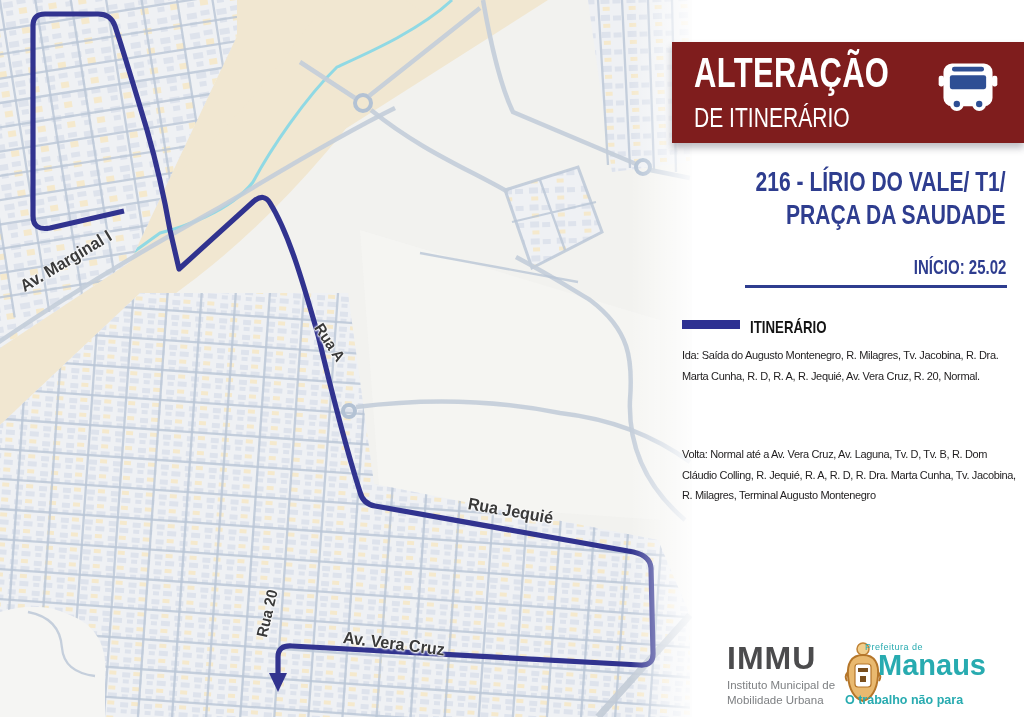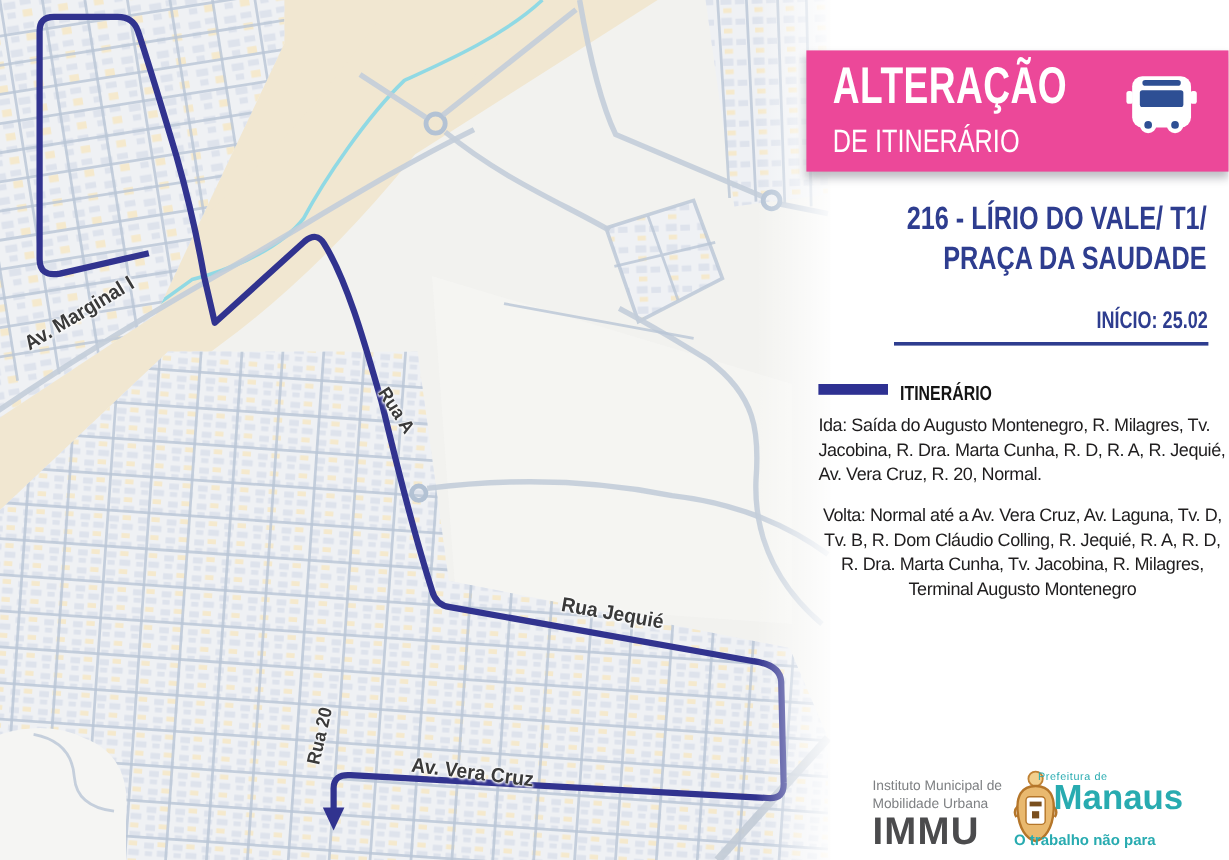--- a/index.html
+++ b/index.html
@@ -10,43 +10,43 @@
   #map{position:absolute;left:0;top:0;width:700px;height:717px;}
   .street{stroke:#b9c6d6;stroke-width:2.3;fill:none;opacity:.8;}
   .roadMain{stroke:#c3cdd9;stroke-width:4.5;fill:none;opacity:.9;}
   .maplabel{position:absolute;color:#3a3a3a;font-weight:700;white-space:nowrap;
             text-shadow:0 0 2px #fff,0 0 2px #fff,0 0 3px #fff,1px 1px 2px #fff;}
 
   
   #panel-bg{position:absolute;left:692px;top:0;right:0;bottom:0;background:#ffffff;}
 
   #header-box{position:absolute;left:672px;top:42px;width:352px;height:101px;
-              background:#ec4899;box-shadow:0 5px 7px rgba(40,40,60,.30);}
+              background:#7f1d1d;box-shadow:0 5px 7px rgba(40,40,60,.30);}
   #header-title{position:absolute;left:22px;top:6px;color:#ffffff;font-weight:bold;
                 font-size:43px;transform:scaleX(.72);transform-origin:left top;letter-spacing:.5px;}
   #header-subtitle{position:absolute;left:22px;top:61px;color:#ffffff;font-weight:400;
                    font-size:27px;transform:scaleX(.78);transform-origin:left top;}
   #bus-icon{position:absolute;right:24px;top:13px;}
 
   #route-title{position:absolute;right:18px;top:166px;text-align:right;color:#2e3d8f;
                font-weight:bold;font-size:27px;line-height:33px;
                transform:scaleX(.78);transform-origin:right top;}
   #start-date{position:absolute;right:18px;top:256px;color:#2e3d8f;font-weight:bold;
               font-size:20px;transform:scaleX(.75);transform-origin:right top;}
   #rule{position:absolute;right:17px;top:285px;width:262px;height:3px;background:#2e3d8f;}
 
   #legend{position:absolute;left:682px;top:318px;display:flex;align-items:flex-start;}
   #legend-swatch{width:58px;height:9px;background:#2e3192;margin-top:2px;}
   #legend-label{margin-left:10px;color:#141414;font-weight:bold;font-size:17px;
                 transform:scaleX(.78);transform-origin:left center;}
 
-  .itin-text{position:absolute;left:682px;width:340px;color:#1f1d1e;font-size:15px;
+  .itin-text{position:absolute;left:682px;width:340px;color:#1f1d1e;font-size:11px;
              letter-spacing:-0.35px;line-height:20.6px;}
   #ida-text{top:345px;}
-  #volta-text{top:420px;text-align:center;}
+  #volta-text{top:444px;}
 
   
   #immu-block{position:absolute;left:727px;top:643px;}
   #immu-name{font-size:32px;font-weight:bold;color:#4b4b4d;letter-spacing:1px;line-height:30px;}
   .immu-sub{font-size:11.5px;color:#7e8083;line-height:14.5px;}
   #crest{position:absolute;left:843px;top:640px;}
   #manaus-block{position:absolute;left:845px;top:642px;color:#28abb0;}
   #prefeitura-label{font-size:9px;padding-left:20px;letter-spacing:.5px;}
   #manaus-name{font-size:29px;font-weight:bold;line-height:27px;margin-left:33px;}
   #manaus-slogan{font-size:12.5px;font-weight:bold;margin-top:14px;}
@@ -195,25 +195,25 @@
 
   <div id="legend">
     <div id="legend-swatch"></div>
     <div id="legend-label">ITINERÁRIO</div>
   </div>
 
   <div id="ida-text" class="itin-text">Ida: Saída do Augusto Montenegro, R. Milagres, Tv. Jacobina, R. Dra. Marta Cunha, R. D, R. A, R. Jequié, Av. Vera Cruz, R. 20, Normal.</div>
   <div id="volta-text" class="itin-text">Volta: Normal até a Av. Vera Cruz, Av. Laguna, Tv. D, Tv. B, R. Dom Cláudio Colling, R. Jequié, R. A, R. D, R. Dra. Marta Cunha, Tv. Jacobina, R. Milagres, Terminal Augusto Montenegro</div>
 
   <div id="immu-block">
+    <div id="immu-name">IMMU</div>
     <div style="margin-top:5px;">
       <div class="immu-sub">Instituto Municipal de</div>
       <div class="immu-sub">Mobilidade Urbana</div>
     </div>
-    <div id="immu-name">IMMU</div>
   </div>
 
   <svg id="crest" width="40" height="66" viewBox="0 0 40 66">
     <circle cx="20" cy="9" r="6" fill="#f2cf8d" stroke="#c08235" stroke-width="1.5"></circle>
     <path d="M20,15 C32,15 36,24 35,36 C34,50 28,59 20,61 C12,59 6,50 5,36 C4,24 8,15 20,15 Z" fill="#e9b96f" stroke="#b5762a" stroke-width="2"></path>
     <rect x="12" y="24" width="16" height="23" rx="3" fill="#ffffff" stroke="#b5762a" stroke-width="1.2"></rect>
     <rect x="15" y="28" width="10" height="4" fill="#7a4f1e"></rect>
     <rect x="17" y="36" width="6" height="6" fill="#7a4f1e"></rect>
     <path d="M5,32 q-4,4 -1,9 M35,32 q4,4 1,9" stroke="#b5762a" stroke-width="2" fill="none"></path>
   </svg>

